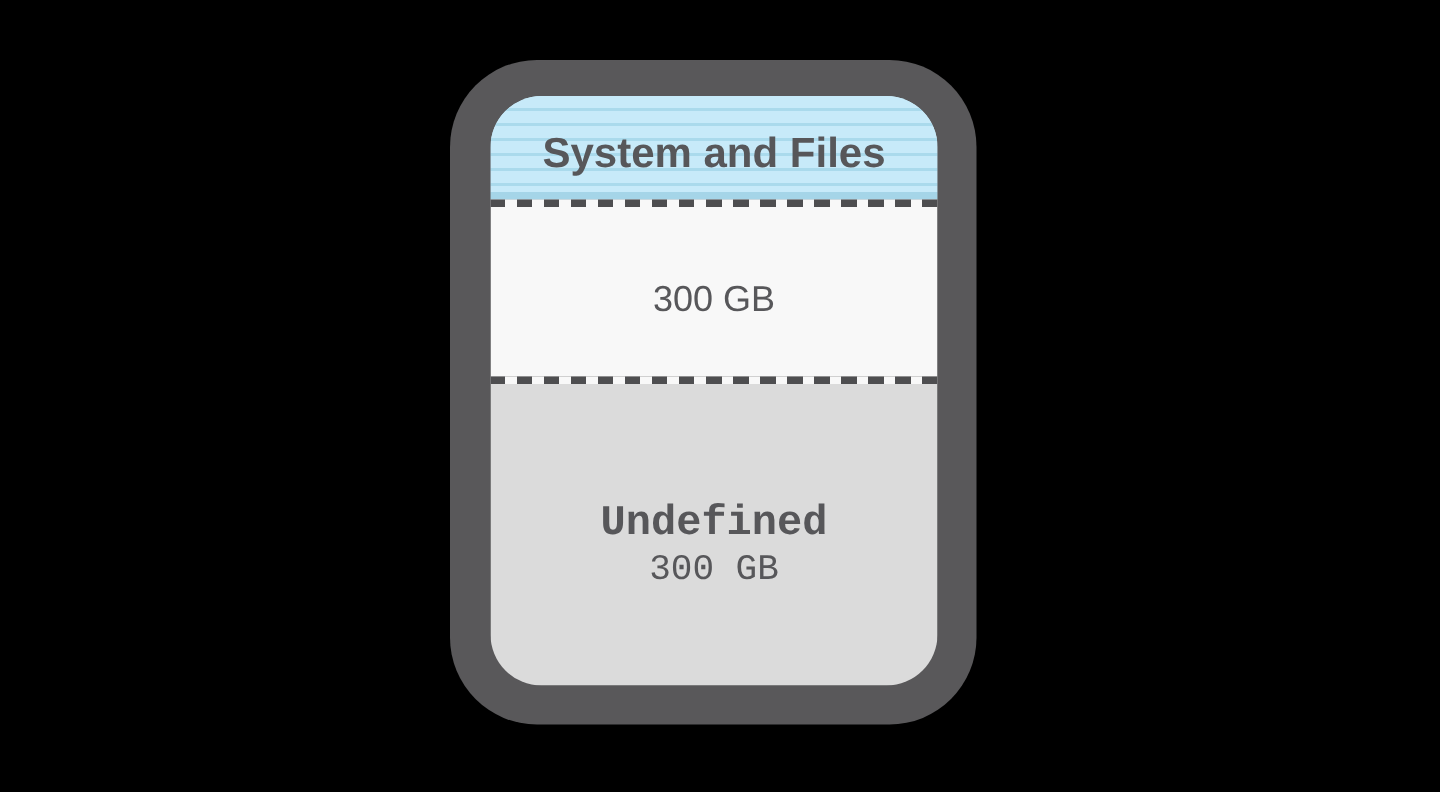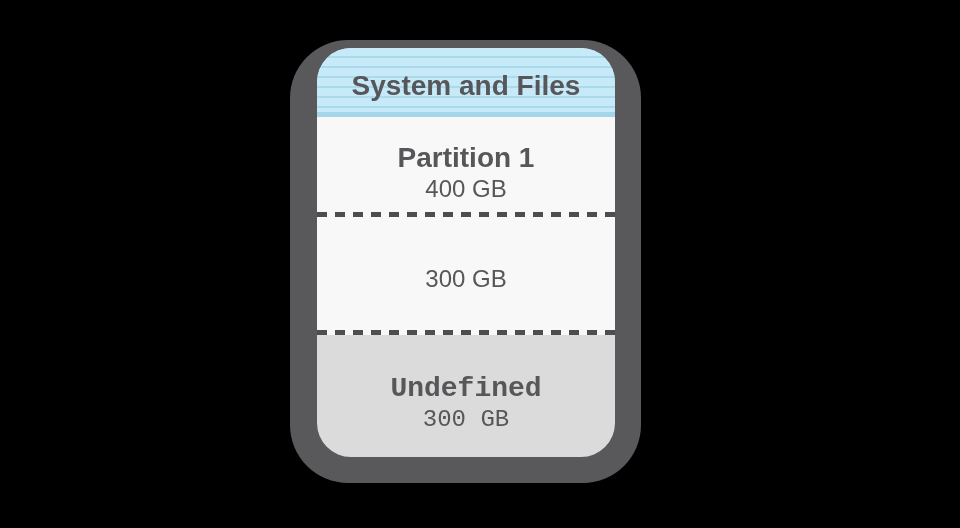--- a/index.html
+++ b/index.html
@@ -7,25 +7,25 @@
     margin: 0; padding: 0;
     width: 960px; height: 528px;
     background: var(--page-bg, #000000);
     font-family: "Liberation Sans", sans-serif;
     overflow: hidden;
   }
   .stage { position: relative; width: 960px; height: 528px; }
 
   .device {
     position: absolute;
-    left: 290px; top: 40px;
+    left: 300px; top: 40px;
     width: 351px; height: 443px;
     background: var(--device-border, #59585a);
     border-radius: 58px;
-    padding: 8px 26px 26px 27px;
+    padding: 24px 26px 26px 27px;
   }
   .inner {
     width: 100%; height: 100%;
     border-radius: 34px;
     overflow: hidden;
     display: flex;
     flex-direction: column;
   }
 
   .header {
@@ -85,24 +85,20 @@
 <body>
 
 <div class="stage">
   <div class="device">
     <div class="inner">
 
       <div class="header">
         <span>System and Files</span>
       </div>
 
-      <div class="section part p1">
-        <div class="pname">Partition 1</div>
-        <div class="psize">400 GB</div>
-      </div>
 
       <div class="sep"></div>
 
       <div class="section part p2">
         <div class="psize">300 GB</div>
       </div>
 
       <div class="sep"></div>
 
       <div class="section undef">

